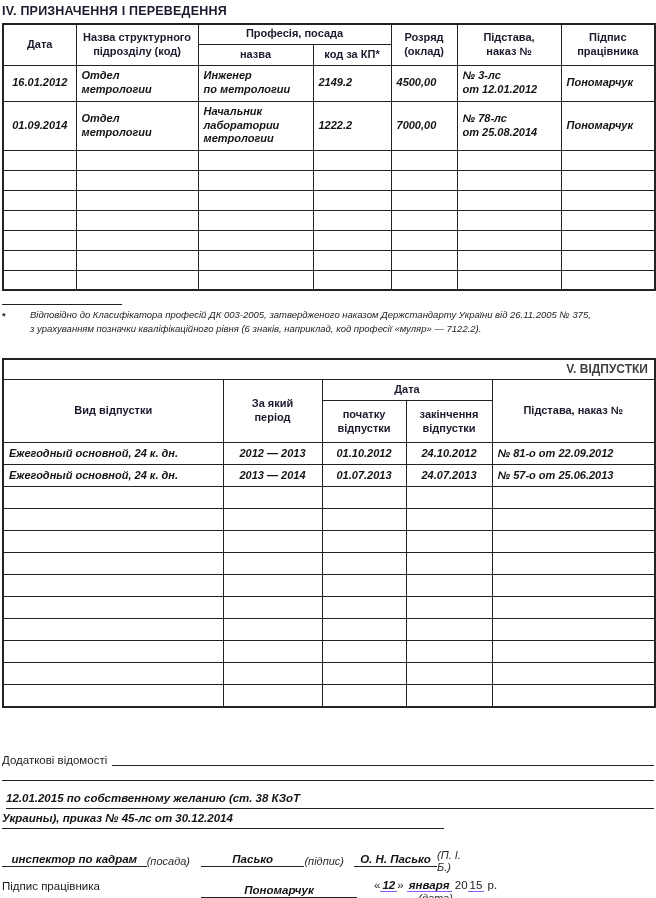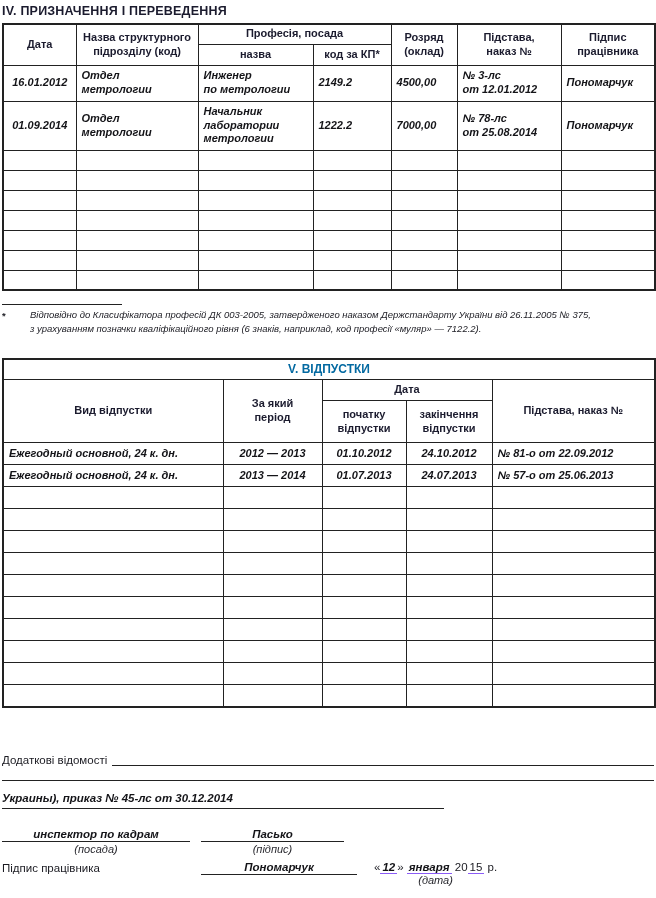--- a/index.html
+++ b/index.html
@@ -7,21 +7,21 @@
   body { font-family:"Liberation Sans","DejaVu Sans",sans-serif; color:#1b1b22; }
   .page { position:relative; width:656px; height:898px; background:#fff; padding:4px 2px 0 2px; overflow:hidden; }
 
   .sec-title { font-size:12.5px; font-weight:bold; color:#1b1b2e; letter-spacing:.2px; margin-bottom:5px; }
 
   table { border-collapse:collapse; table-layout:fixed; width:652px; border:2px solid #222; }
   th, td { border:1px solid #222; vertical-align:middle; overflow:hidden; }
   th { font-size:11px; font-weight:bold; text-align:center; white-space:pre-line; line-height:1.25; color:#1b1b2e; padding:1px 2px; }
   td.data { font-size:11px; font-weight:bold; font-style:italic; white-space:pre-line; line-height:1.25; color:#141418; padding:1px 5px; }
   td.c { text-align:center; padding:1px 8px; }
-  .tbl-title { font-size:12px; font-weight:bold; color:#0369a1; text-align:center; padding:2px 6px; }
+  .tbl-title { font-size:12px; font-weight:bold; color:#404040; text-align:right; padding:2px 6px; }
 
   
   tr.iv-h1 { height:20px; } tr.iv-h2 { height:21px; }
   tr.iv-r1 { height:36px; } tr.iv-r2 { height:49px; }
   #appointments tbody tr.empty { height:20px; }
   tr.v-title { height:21px; } tr.v-h1 { height:21px; } tr.v-h2 { height:42px; }
   tr.v-r { height:22px; }
   #vacations tbody tr.empty { height:22px; }
 
   .footnote { margin-top:13px; }
@@ -41,21 +41,21 @@
   .dism-line1 { display:flex; align-items:flex-end; }
   .dism-label { white-space:nowrap; }
   .handw { font-weight:bold; font-style:italic; color:#141418; }
   .dism-val1 { flex:1; margin-left:4px; border-bottom:1px solid #222; }
   .dism-val2 { display:inline-block; width:442px; border-bottom:1px solid #222; }
 
   .sigrow { display:flex; margin-top:19px; font-size:11.5px; }
   .sigrow2 { display:flex; margin-top:6px; font-size:11.5px; }
   .sig-label1 { width:183px; flex:0 0 183px; padding-top:1px; }
   .sig-label2 { width:199px; flex:0 0 199px; padding-top:1px; }
-  .field { display:flex; flex-direction:column; align-items:center; }
+  .field { display:flex; flex-direction:row; align-items:center; }
   .field-val { width:100%; text-align:center; border-bottom:1px solid #222; font-weight:bold; font-style:italic; color:#141418; padding-bottom:1px; }
   .field-cap { font-size:11px; font-style:italic; margin-top:1px; color:#2a2a30; }
   .w-pos { width:188px; flex:0 0 188px; }
   .w-sig { width:143px; flex:0 0 143px; margin-left:11px; }
   .w-name { width:113px; flex:0 0 113px; margin-left:10px; }
   .w-emp { width:156px; flex:0 0 156px; }
   .dategrp { margin-left:17px; display:flex; flex-direction:column; align-items:center; }
   .dategrp-line { white-space:nowrap; }
   .u { border-bottom:1px solid #8b5cf6; padding:0 2px; }
 </style>
@@ -308,34 +308,39 @@
   </table>
 
   <div class="addl">
     <span class="addl-label">Додаткові відомості</span>
     <span class="fill-line"></span>
   </div>
   <div class="blank-row"></div>
 
   <div class="dismissal">
     <div class="dism-line1">
+      <span class="dism-val1 handw">12.01.2015 по собственному желанию (ст. 38 КЗоТ</span>
     </div>
     <div>
       <span class="dism-val2 handw">Украины), приказ № 45-лс от 30.12.2014</span>
     </div>
   </div>
 
   <div class="sigrow">
     <span class="field w-pos">
       <span class="field-val">инспектор по кадрам</span>
       <span class="field-cap">(посада)</span>
     </span>
     <span class="field w-sig">
       <span class="field-val">Пасько</span>
       <span class="field-cap">(підпис)</span>
+    </span>
+    <span class="field w-name">
+      <span class="field-val">О. Н. Пасько</span>
+      <span class="field-cap">(П. І. Б.)</span>
     </span>
   </div>
 
   <div class="sigrow2">
     <span class="sig-label2">Підпис працівника</span>
     <span class="field w-emp">
       <span class="field-val">Пономарчук</span>
     </span>
     <span class="dategrp">
       <span class="dategrp-line">

